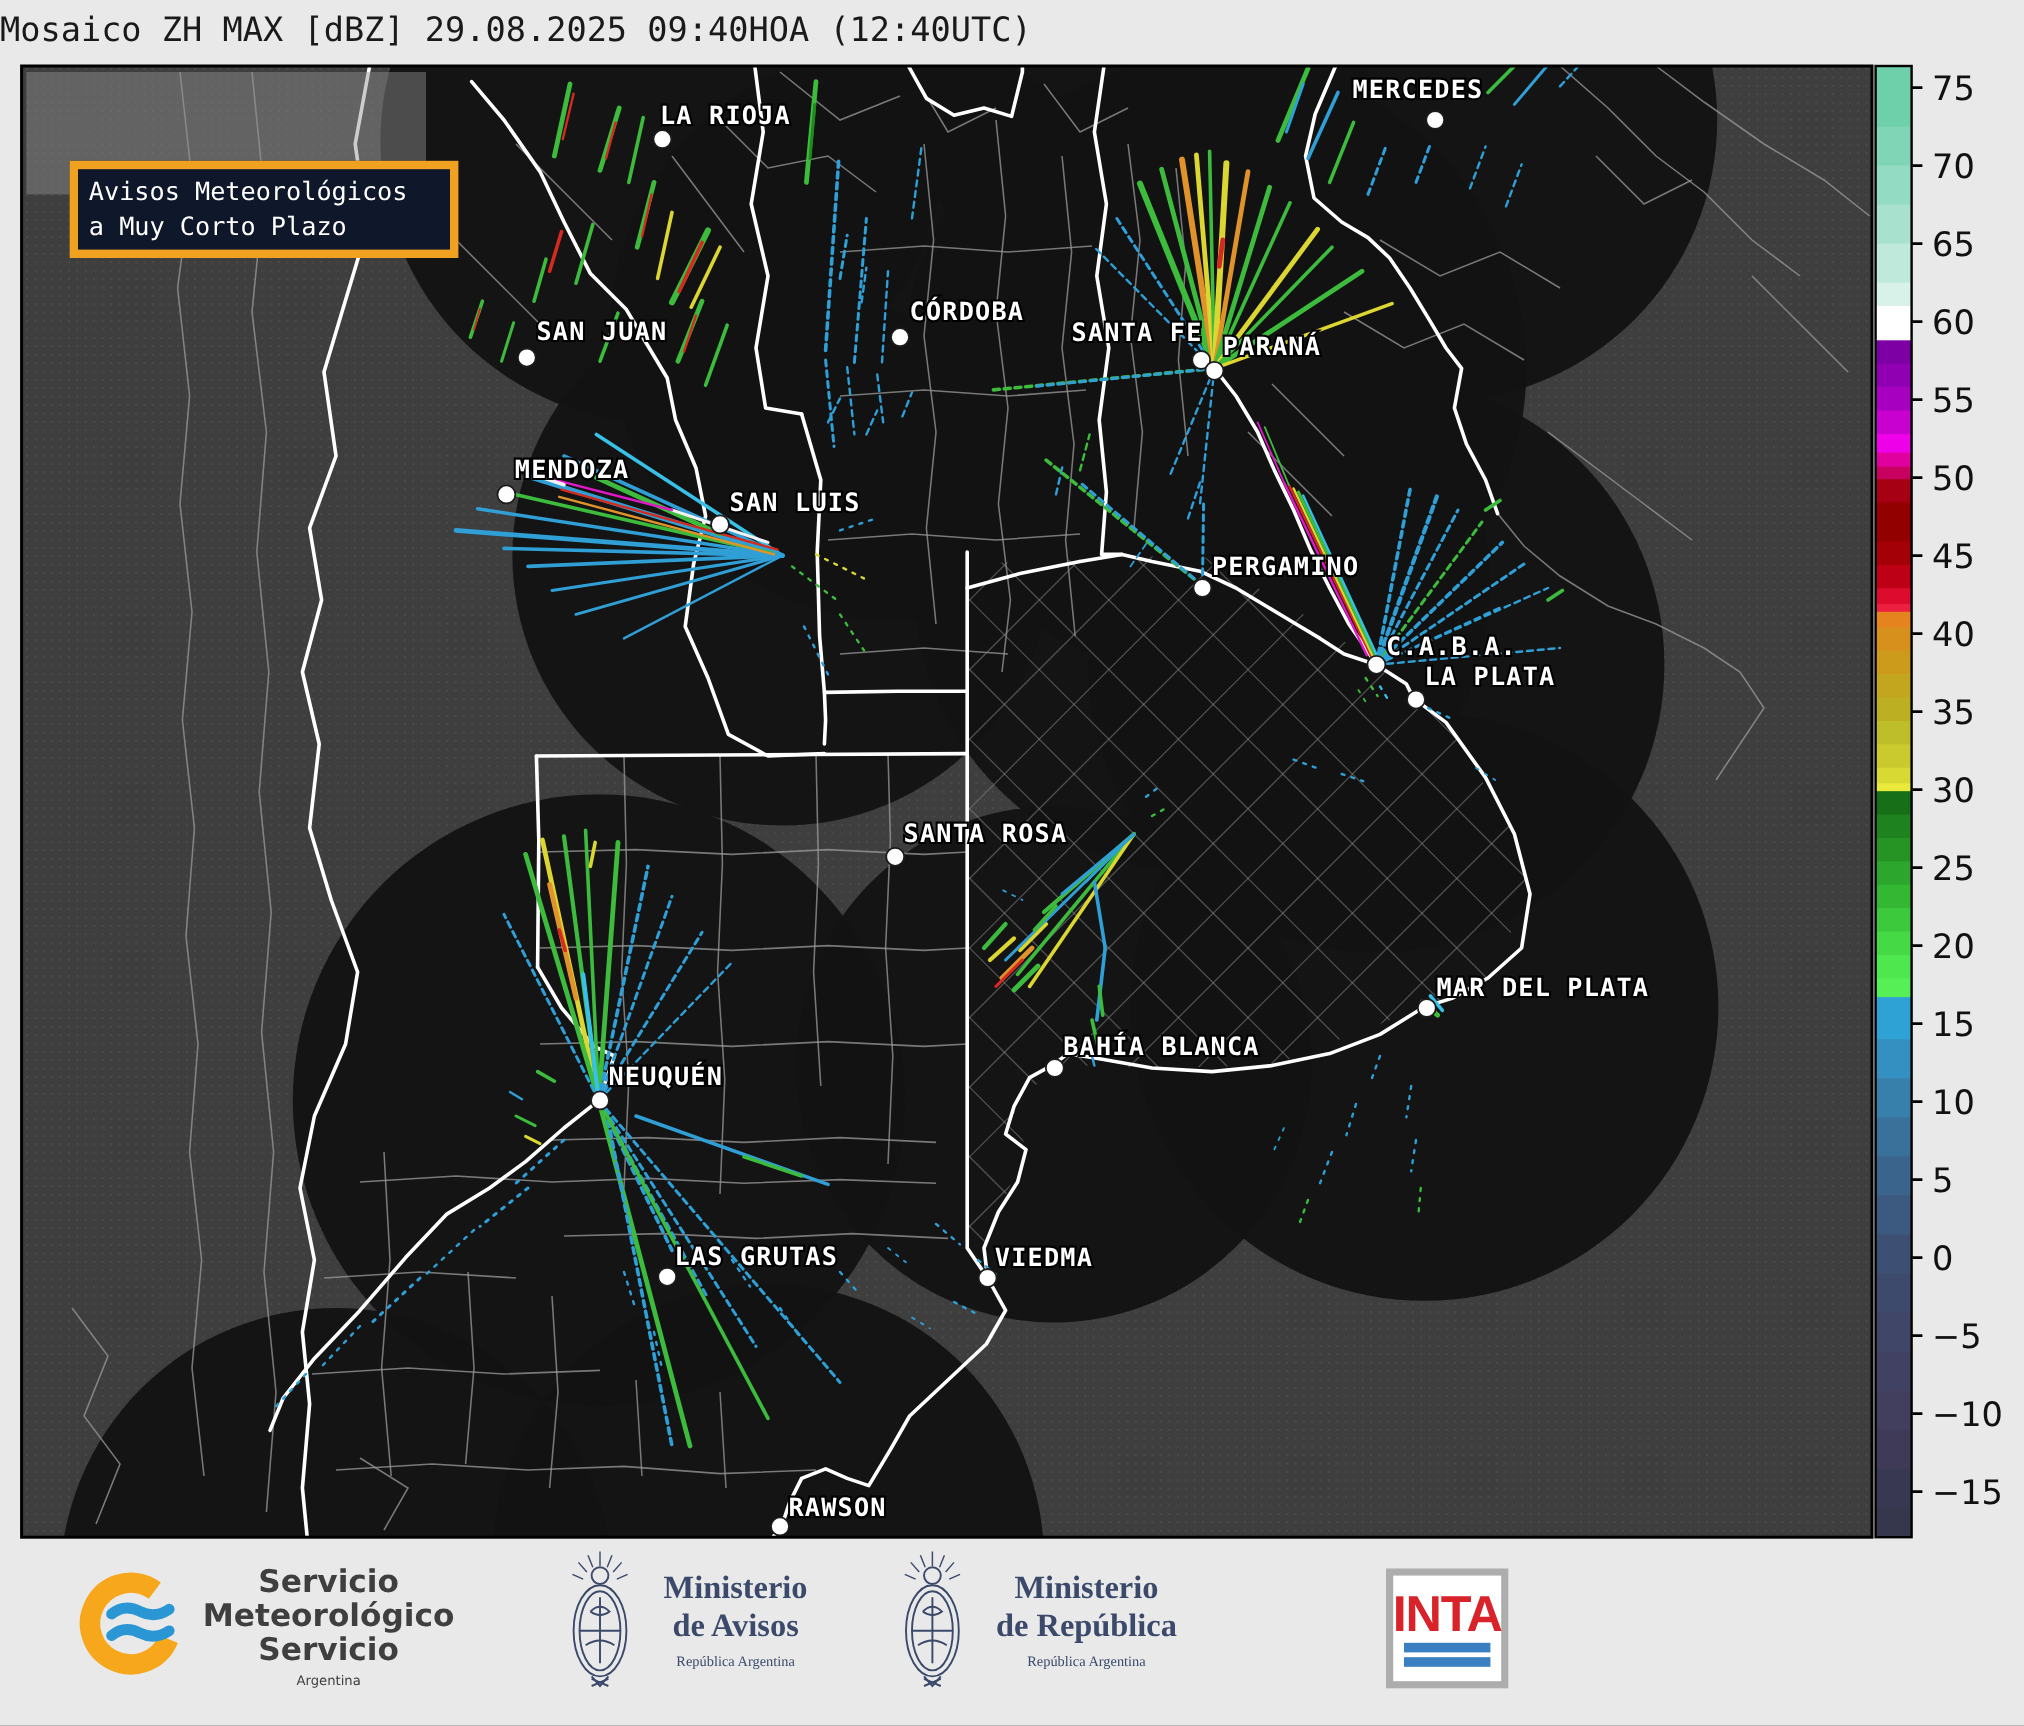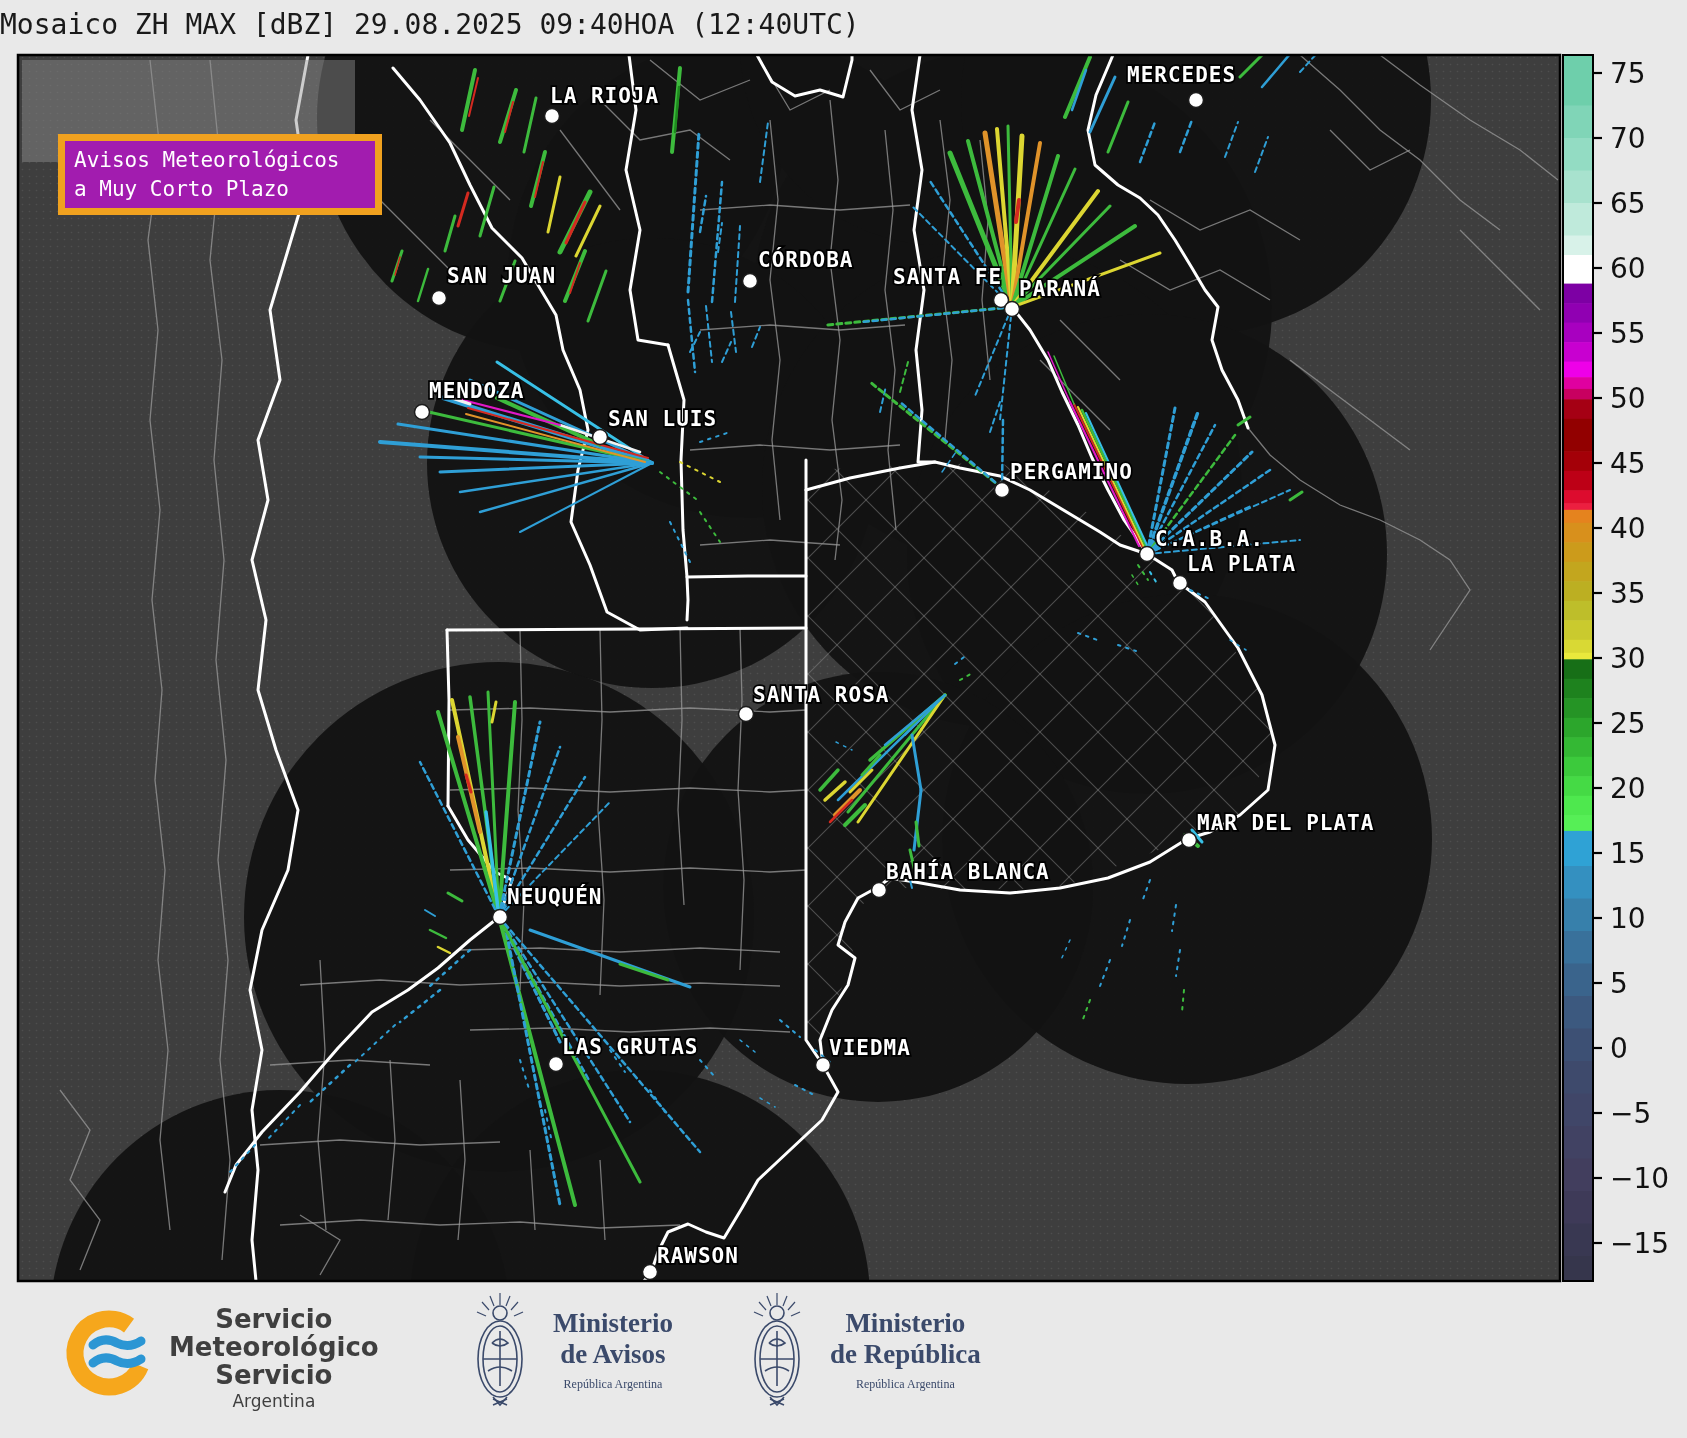--- a/index.html
+++ b/index.html
@@ -15,30 +15,30 @@
     font-family:"DejaVu Sans Mono","Liberation Mono",monospace;
     font-size:28px;color:#1a1a1a;letter-spacing:0px;white-space:pre;
   }
   #map-svg{position:absolute;top:0;left:0;}
   .warn-outer{
     position:absolute;left:22px;top:60px;width:333px;height:102px;
     background:rgba(145,145,145,.45);
   }
   .warn-inner{
     position:absolute;left:36px;top:74px;width:292px;height:60px;
-    background:#a21caf;border:7px solid #f0a11f;
+    background:#0f172a;border:7px solid #f0a11f;
     padding:5px 9px 2px 9px;
     font-family:"DejaVu Sans Mono","Liberation Mono",monospace;
     font-size:21px;line-height:29px;color:#fff;white-space:pre;
   }
   .footer{position:absolute;left:0;top:1283px;width:1687px;height:155px;background:#e9e9e9;text-align:center;}
   .logo-smn{position:absolute;left:63px;top:22px;display:flex;}
   .smn-text{margin-left:14px;color:#3f3f3f;}
   .smn-text .l1{font-size:26px;line-height:28px;font-weight:bold;}
-  .smn-text .l2{font-size:17px;line-height:20px;margin-top:2px;}
+  .smn-text .l2{font-size:11px;line-height:20px;margin-top:2px;}
   .ministry{position:absolute;display:flex;align-items:center;color:#3b4a6b;}
   .min-defensa{left:471px;top:8px;}
   .min-economia{left:748px;top:8px;}
   .min-text{margin-left:24px;}
   .min-text .big{font-family:"Liberation Serif","DejaVu Serif",serif;font-weight:bold;font-size:27px;line-height:31px;}
   .min-text .small{font-family:"Liberation Serif","DejaVu Serif",serif;font-size:12px;line-height:24px;margin-top:2px;}
   .logo-inta{
     position:absolute;left:1155px;top:24px;width:90px;height:88px;
     background:#fff;border:6px solid #adadad;
     display:flex;flex-direction:column;align-items:center;justify-content:center;
@@ -594,13 +594,18 @@
           <line x1="36" y1="114" x2="22" y2="108"></line>
       </g>
     </svg>
     <div class="min-text">
       <div class="big">Ministerio</div>
       <div class="big">de República</div>
       <div class="small">República Argentina</div>
     </div>
   </div>
 
+  <div class="logo-inta">
+    <div class="inta-word">INTA</div>
+    <div class="inta-bar"></div>
+    <div class="inta-bar"></div>
+  </div>
 </div>
 
 </body></html>

